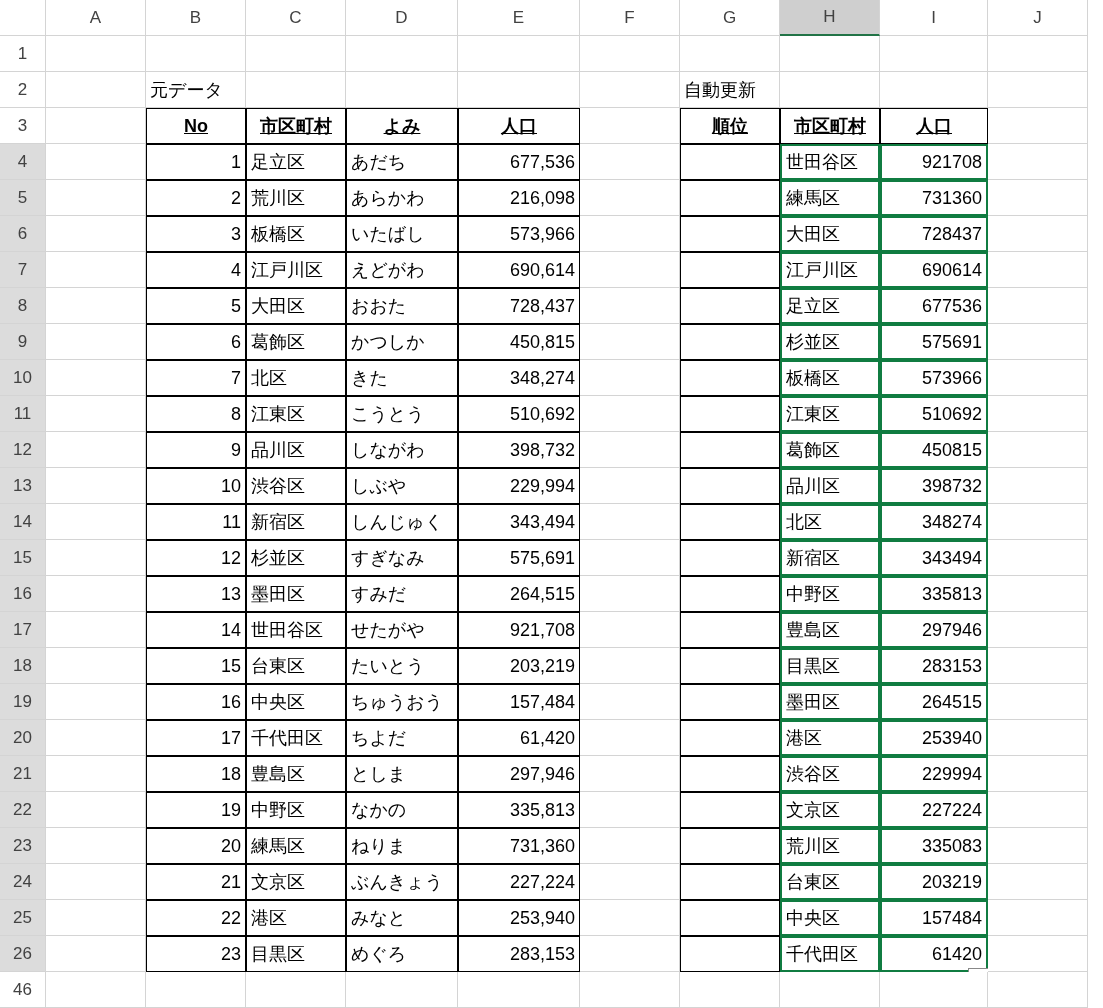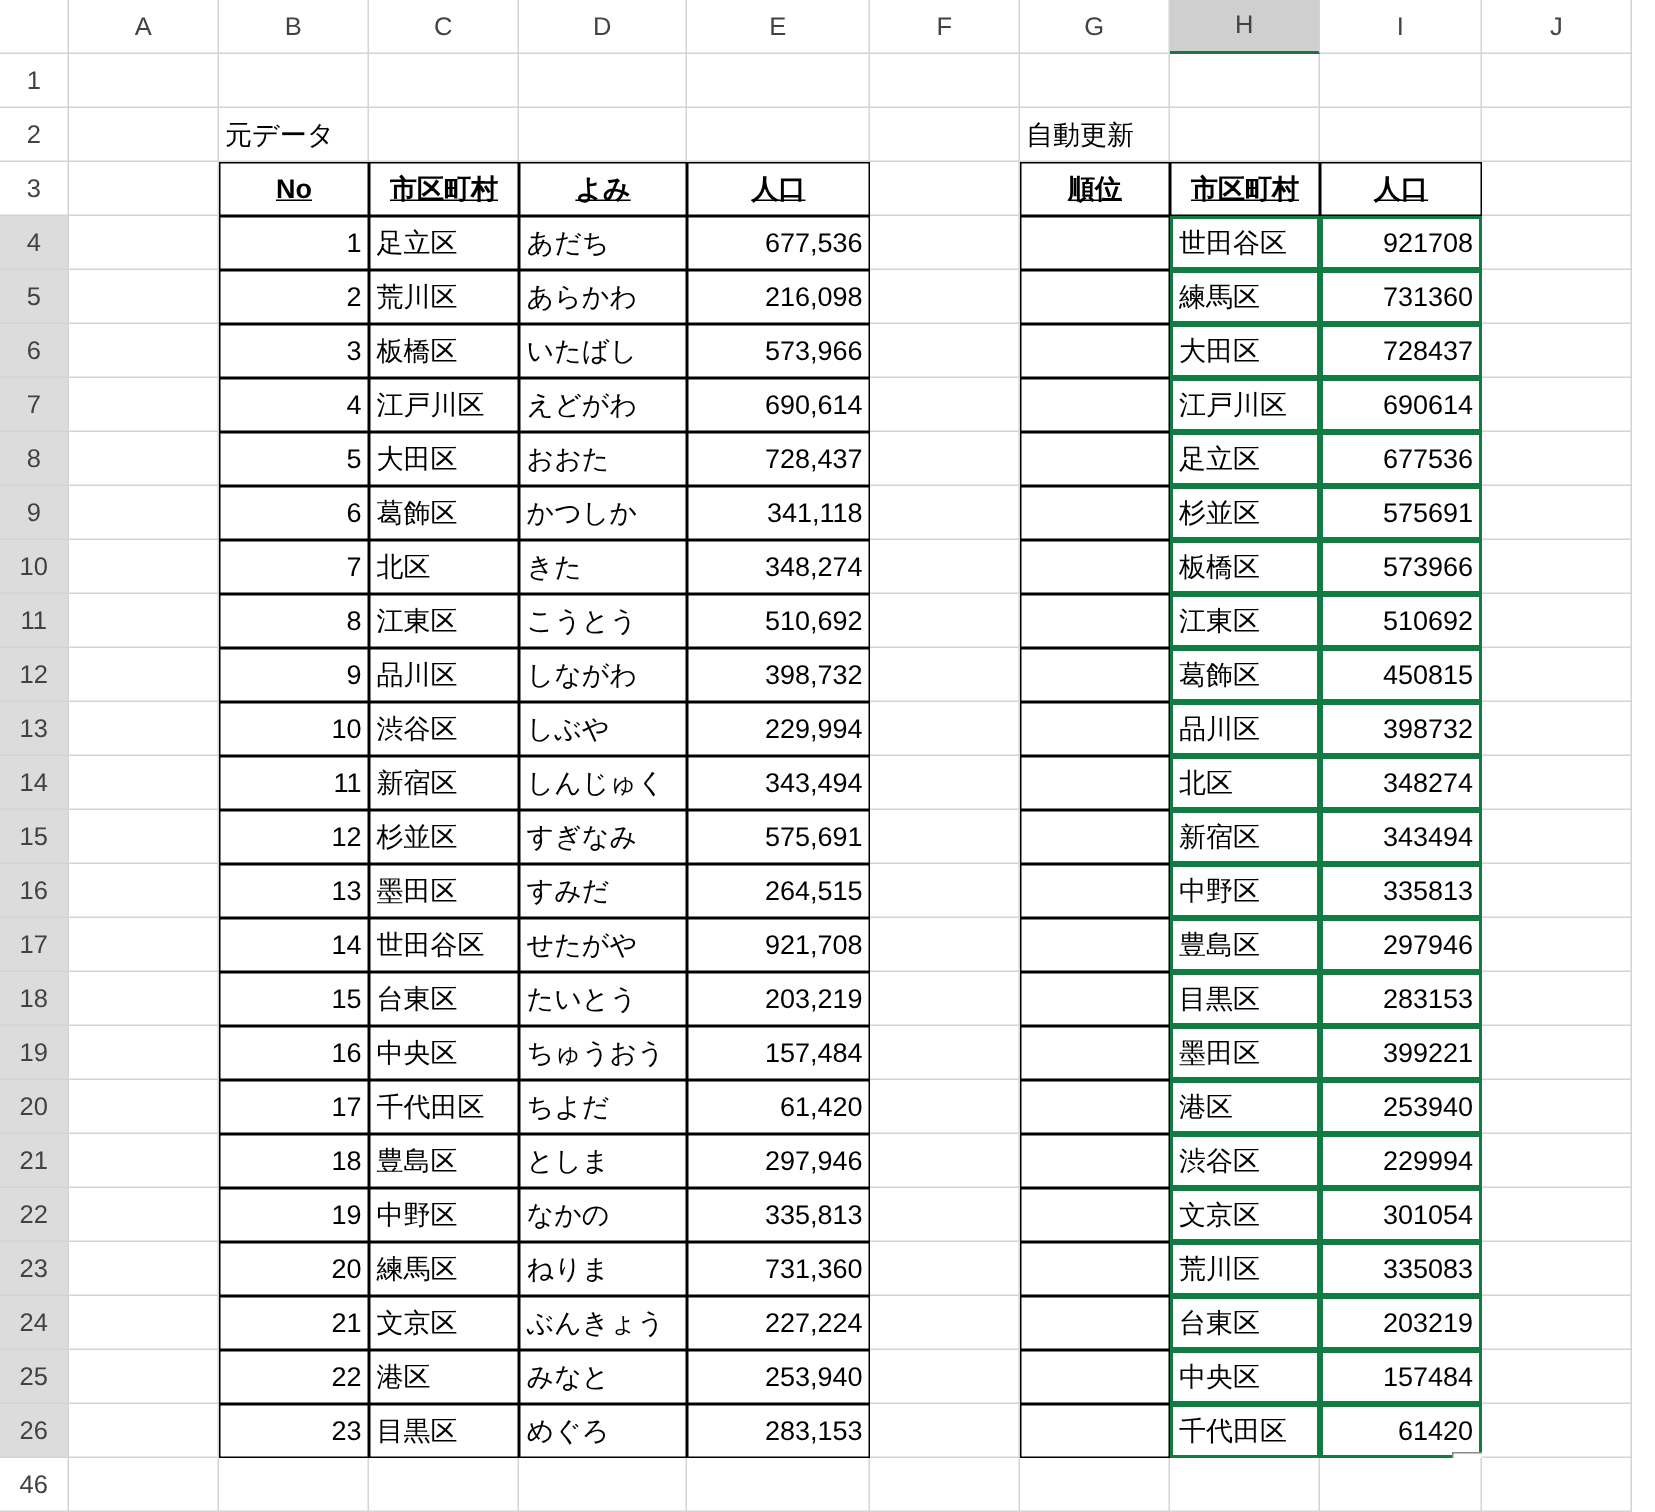--- a/index.html
+++ b/index.html
@@ -171,21 +171,21 @@
     <div></div>
     <div class="bd"></div>
     <div class="sel txt">足立区</div>
     <div class="selI num">677536</div>
     <div></div>
     <div class="rowhdr slight">9</div>
     <div></div>
     <div class="bd num">6</div>
     <div class="bd txt">葛飾区</div>
     <div class="bd txt">かつしか</div>
-    <div class="bd num">341,118</div>
+    <div class="bd num">450,815</div>
     <div></div>
     <div class="bd"></div>
     <div class="sel txt">杉並区</div>
     <div class="selI num">575691</div>
     <div></div>
     <div class="rowhdr slight">10</div>
     <div></div>
     <div class="bd num">7</div>
     <div class="bd txt">北区</div>
     <div class="bd txt">きた</div>
@@ -285,21 +285,21 @@
     <div></div>
     <div class="rowhdr slight">19</div>
     <div></div>
     <div class="bd num">16</div>
     <div class="bd txt">中央区</div>
     <div class="bd txt">ちゅうおう</div>
     <div class="bd num">157,484</div>
     <div></div>
     <div class="bd"></div>
     <div class="sel txt">墨田区</div>
-    <div class="selI num">399221</div>
+    <div class="selI num">264515</div>
     <div></div>
     <div class="rowhdr slight">20</div>
     <div></div>
     <div class="bd num">17</div>
     <div class="bd txt">千代田区</div>
     <div class="bd txt">ちよだ</div>
     <div class="bd num">61,420</div>
     <div></div>
     <div class="bd"></div>
     <div class="sel txt">港区</div>
@@ -318,21 +318,21 @@
     <div></div>
     <div class="rowhdr slight">22</div>
     <div></div>
     <div class="bd num">19</div>
     <div class="bd txt">中野区</div>
     <div class="bd txt">なかの</div>
     <div class="bd num">335,813</div>
     <div></div>
     <div class="bd"></div>
     <div class="sel txt">文京区</div>
-    <div class="selI num">301054</div>
+    <div class="selI num">227224</div>
     <div></div>
     <div class="rowhdr slight">23</div>
     <div></div>
     <div class="bd num">20</div>
     <div class="bd txt">練馬区</div>
     <div class="bd txt">ねりま</div>
     <div class="bd num">731,360</div>
     <div></div>
     <div class="bd"></div>
     <div class="sel txt">荒川区</div>

